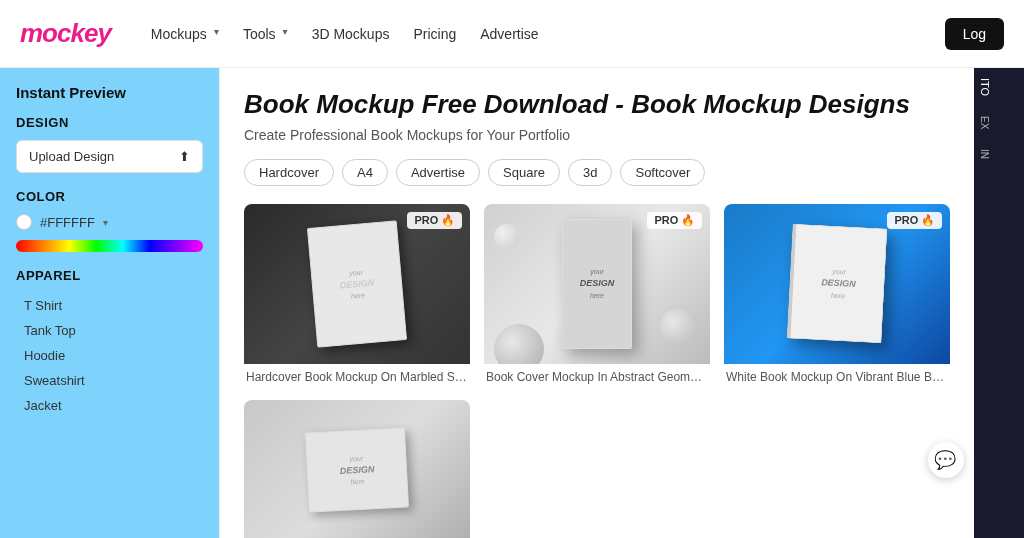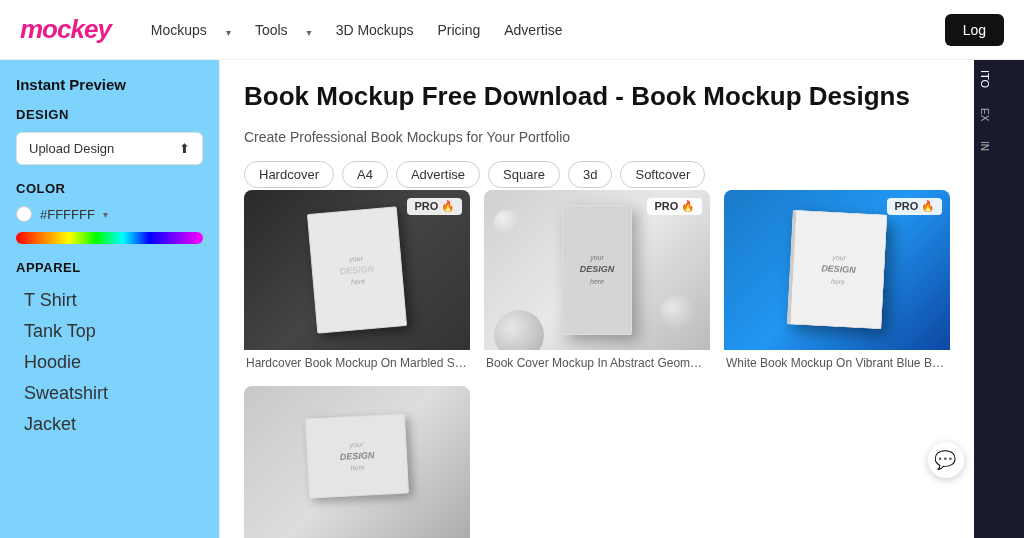--- a/index.html
+++ b/index.html
@@ -3,21 +3,21 @@
   <meta charset="utf-8">
   <style>
     * { box-sizing: border-box; margin: 0; padding: 0; }
     body { font-family: -apple-system, BlinkMacSystemFont, 'Segoe UI', sans-serif; background: #fff; overflow: hidden; width: 1024px; height: 538px; }
 
     
     .navbar {
       display: flex;
       align-items: center;
       padding: 0 20px;
-      height: 60px;
+      height: 68px;
       border-bottom: 1px solid #eee;
       background: #fff;
       position: relative;
       z-index: 10;
     }
     .navbar-logo {
       font-size: 26px;
       font-weight: 700;
       color: #e91e8c;
       font-style: italic;
@@ -25,22 +25,22 @@
       letter-spacing: -1px;
     }
     .nav-links {
       display: flex;
       align-items: center;
       gap: 4px;
       flex: 1;
     }
     .nav-item {
       display: flex;
-      align-items: flex-end;
-      gap: 19px;
+      align-items: flex-start;
+      gap: 7px;
       padding: 6px 10px;
       font-size: 14px;
       color: #333;
       cursor: pointer;
       border-radius: 4px;
     }
     .nav-item .chevron { font-size: 10px; color: #666; }
     .nav-login {
       background: #111;
       color: #fff;
@@ -114,50 +114,51 @@
     .color-bar {
       width: 100%;
       height: 12px;
       border-radius: 6px;
       background: linear-gradient(to right, #ff0000, #ff8000, #ffff00, #00ff00, #00ffff, #0000ff, #8000ff, #ff00ff);
       margin-top: 10px;
       cursor: pointer;
     }
     .apparel-section { margin-top: 16px; }
     .apparel-item {
-      font-size: 18px;
+      font-size: 13px;
       color: #333;
       padding: 5px 0;
       cursor: pointer;
       padding-left: 8px;
     }
 
     
     .content {
       flex: 1;
       padding: 20px 24px;
       overflow-y: auto;
       background: #fff;
     }
     .page-title {
       font-size: 26px;
       font-weight: 700;
       color: #111;
       line-height: 1.25;
-      margin-bottom: 16px;
+      margin-bottom: 6px;
+      font-style: italic;
     }
     .page-subtitle {
       font-size: 14px;
       color: #555;
       margin-bottom: 16px;
     }
     .filter-tags {
       display: flex;
       gap: 8px;
-      margin-bottom: 2px;
+      margin-bottom: 18px;
       flex-wrap: wrap;
     }
     .filter-tag {
       padding: 5px 14px;
       border: 1px solid #ccc;
       border-radius: 20px;
       font-size: 13px;
       color: #333;
       cursor: pointer;
       background: #fff;

